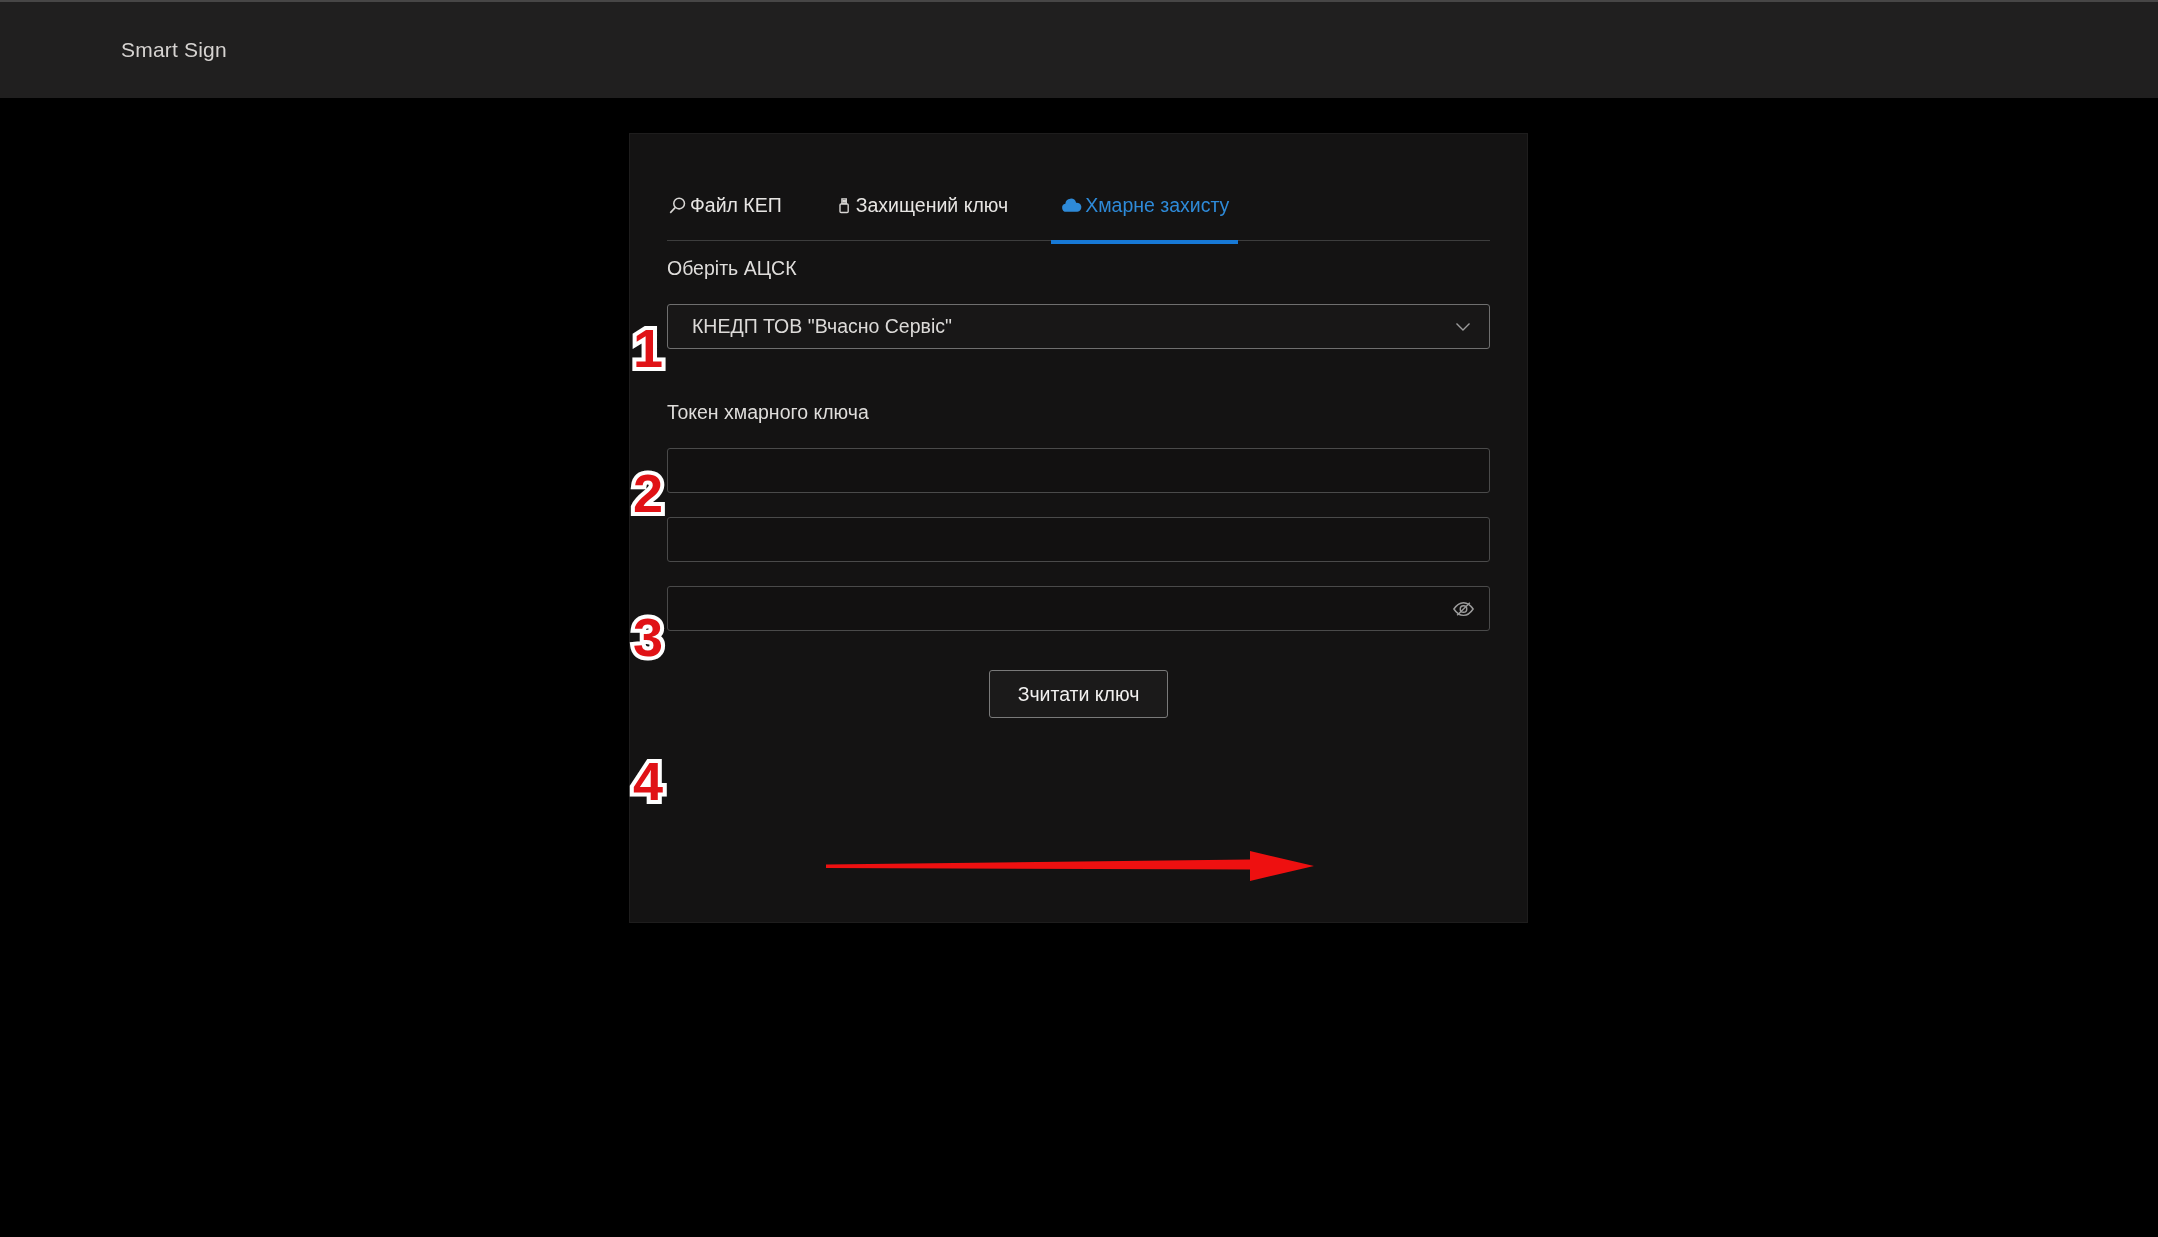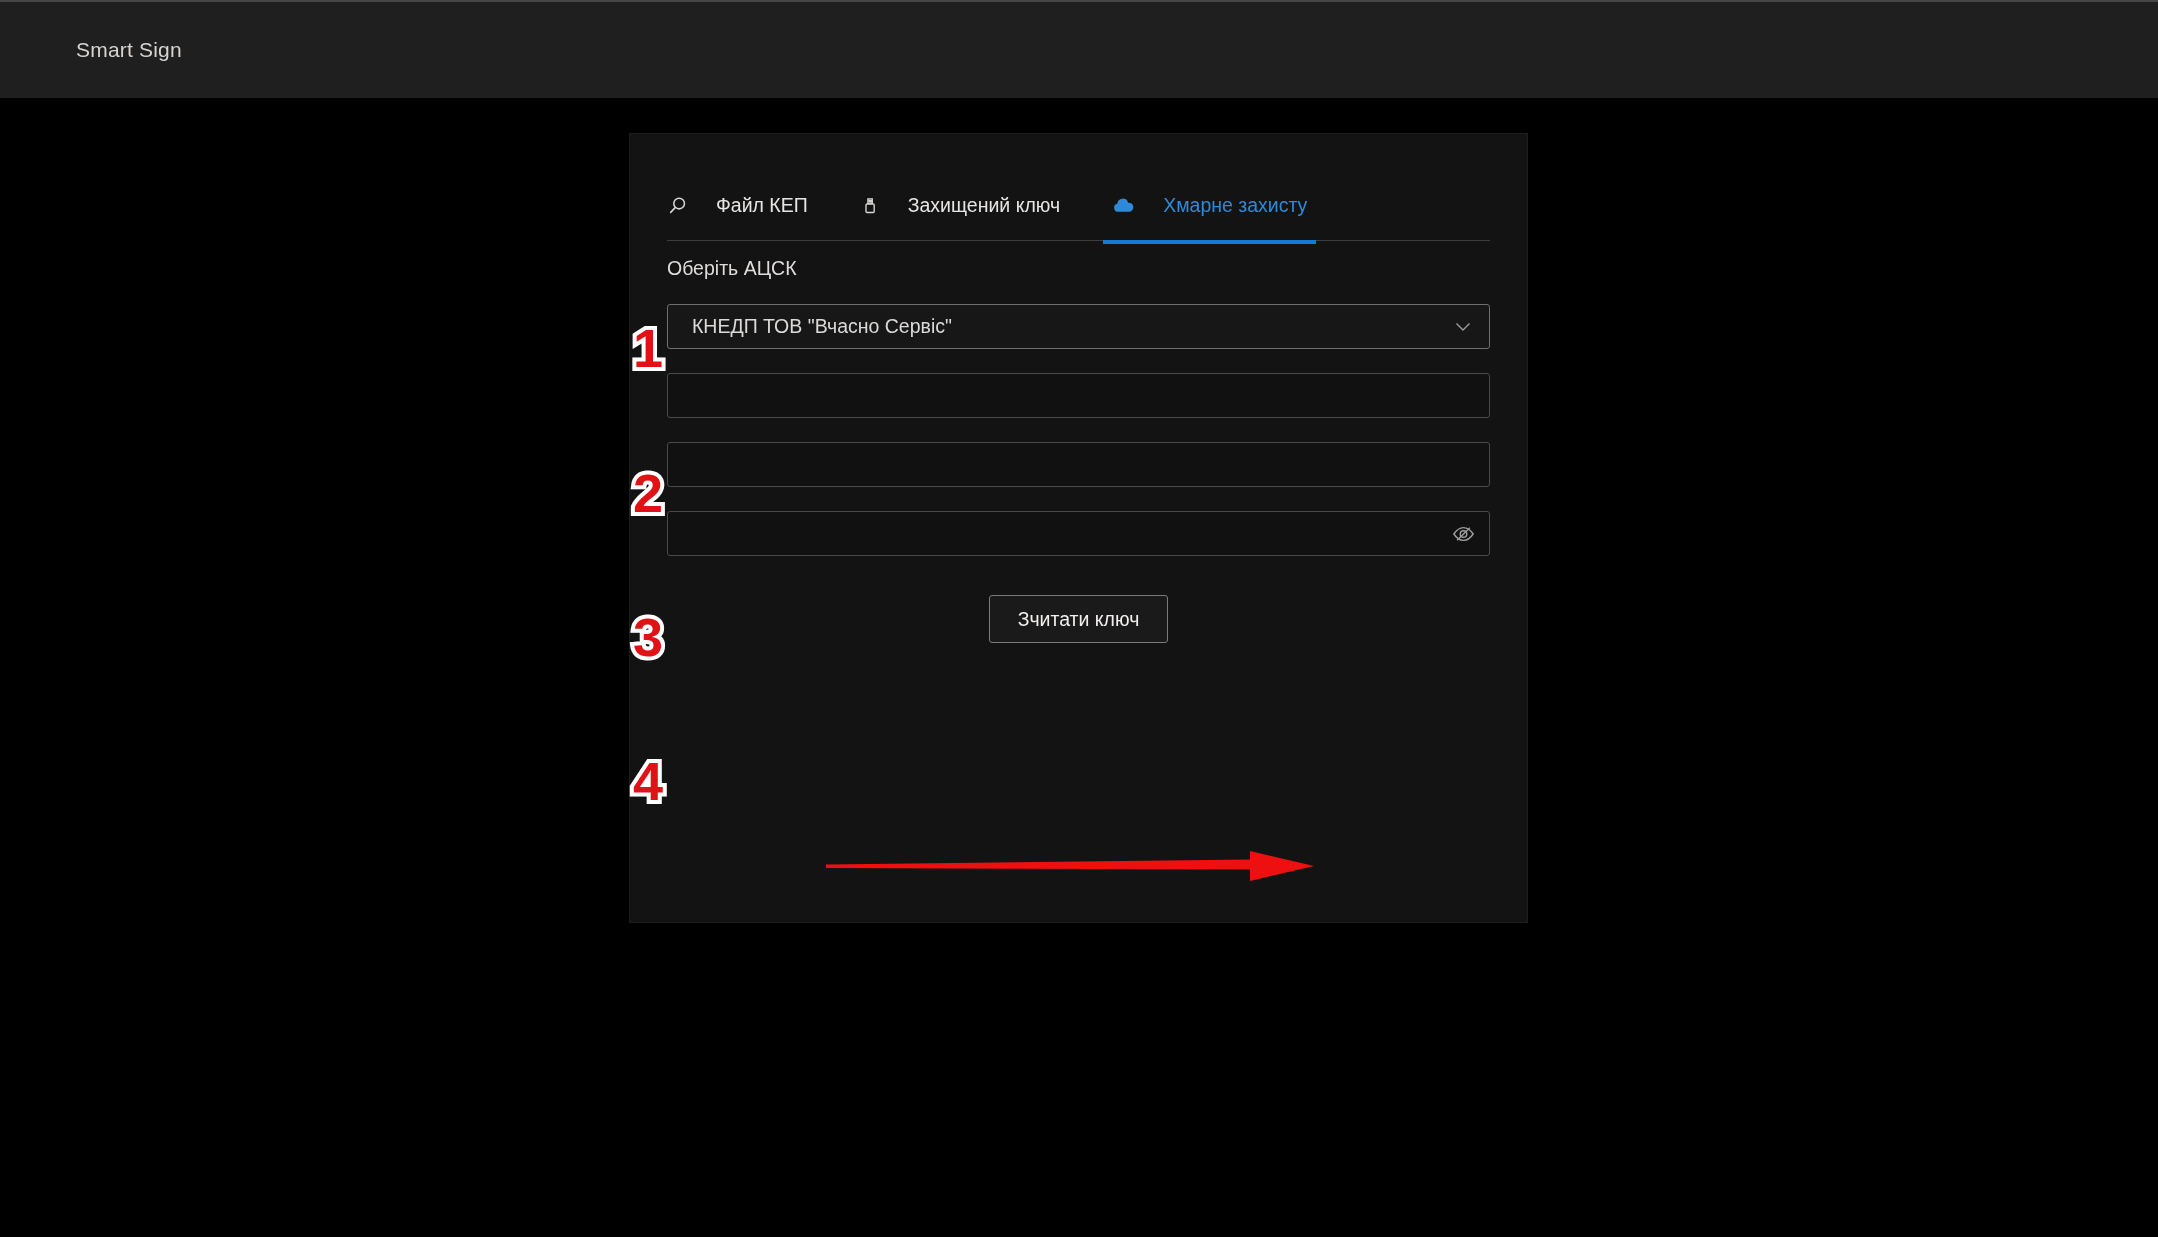--- a/index.html
+++ b/index.html
@@ -12,38 +12,38 @@
   }
 
   
   .topbar {
     position:absolute; left:0; top:0; width:2158px; height:98px;
     background:#201f1f;
     border-top:2px solid #474646;
     display:flex; align-items:center;
     padding-left:76px;
   }
-  .app-title { font-size:21px; color:#d6d3d1; letter-spacing:0.2px; }
+  .app-title { font-size:21px; color:#d6d3d1; letter-spacing:0.2px;margin-left:45px; }
 
   
   .card {
     position:absolute; left:629px; top:133px; width:899px; height:790px;
     background:#141313;
     border:1px solid #1e1d1d;
   }
   .card-inner { margin:0 37px; }
 
   
   .tabs {
     display:flex; align-items:center;
     padding-top:60px; padding-bottom:23px;
     border-bottom:1px solid #3d3d3d;
   }
   .tab {
-    display:flex; align-items:center; gap:28px;
+    display:flex; align-items:center; gap:2px;
     margin-right:52px;
     font-size:19.5px; color:#e7e5e3;
     position:relative; cursor:pointer; white-space:nowrap;
   }
   .tab .ticon { display:flex; align-items:center; }
   .tab.active { color:#2e8ad8; }
   .tab.active::after {
     content:""; position:absolute; left:-9px; right:-9px; bottom:-27px;
     height:4px; background:#1779d6;
   }
@@ -149,20 +149,21 @@
     <div class="field-label first">Оберіть АЦСК</div>
     <div class="control select-box">
       <span>КНЕДП ТОВ "Вчасно Сервіс"</span>
       <span class="select-chevron">
         <svg width="16" height="10" viewBox="0 0 16 10" fill="none" stroke="#9c9c9c" stroke-width="1.4">
           <polyline points="1.5,1.5 8,8 14.5,1.5"></polyline>
         </svg>
       </span>
     </div>
 
+    <div class="field-label">Токен хмарного ключа</div>
     <div class="control">
       <input class="text-input" type="text" value="" style="">
     </div>
 
     <div class="control">
       <input class="text-input" type="text" value="" style="">
     </div>
 
     <div class="control password-wrap">
       <input class="text-input" type="password" value="" style="">

